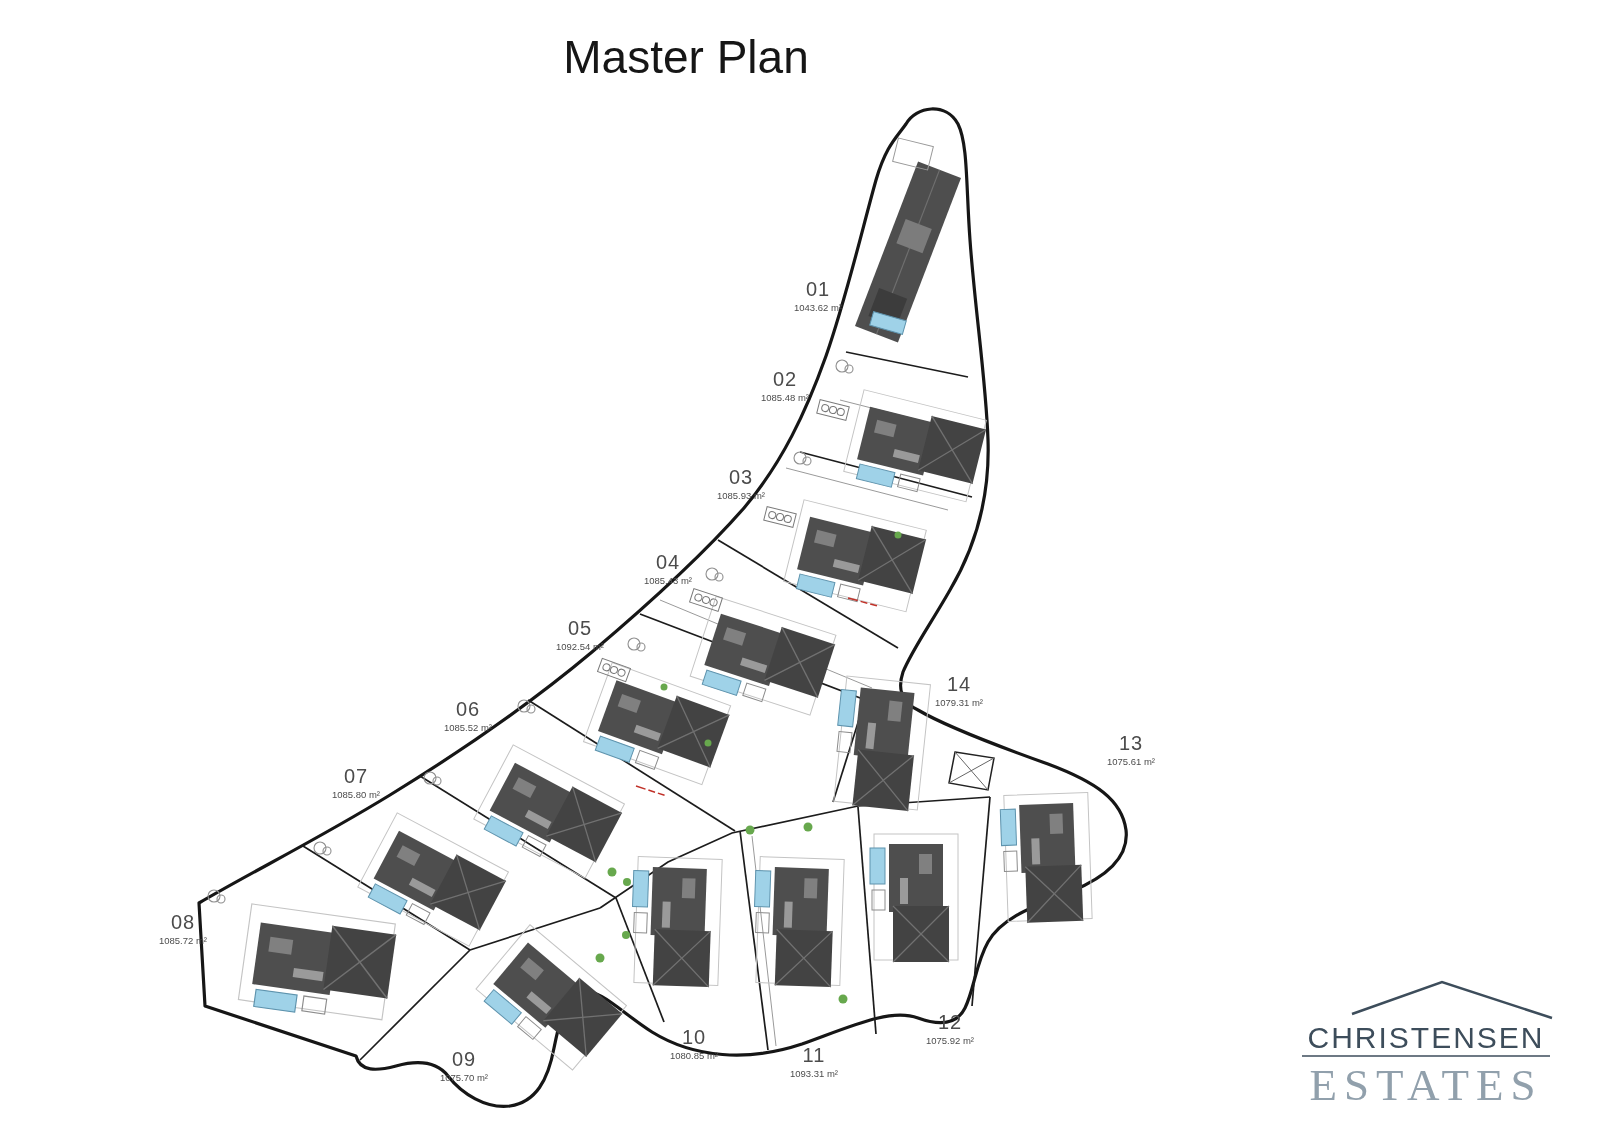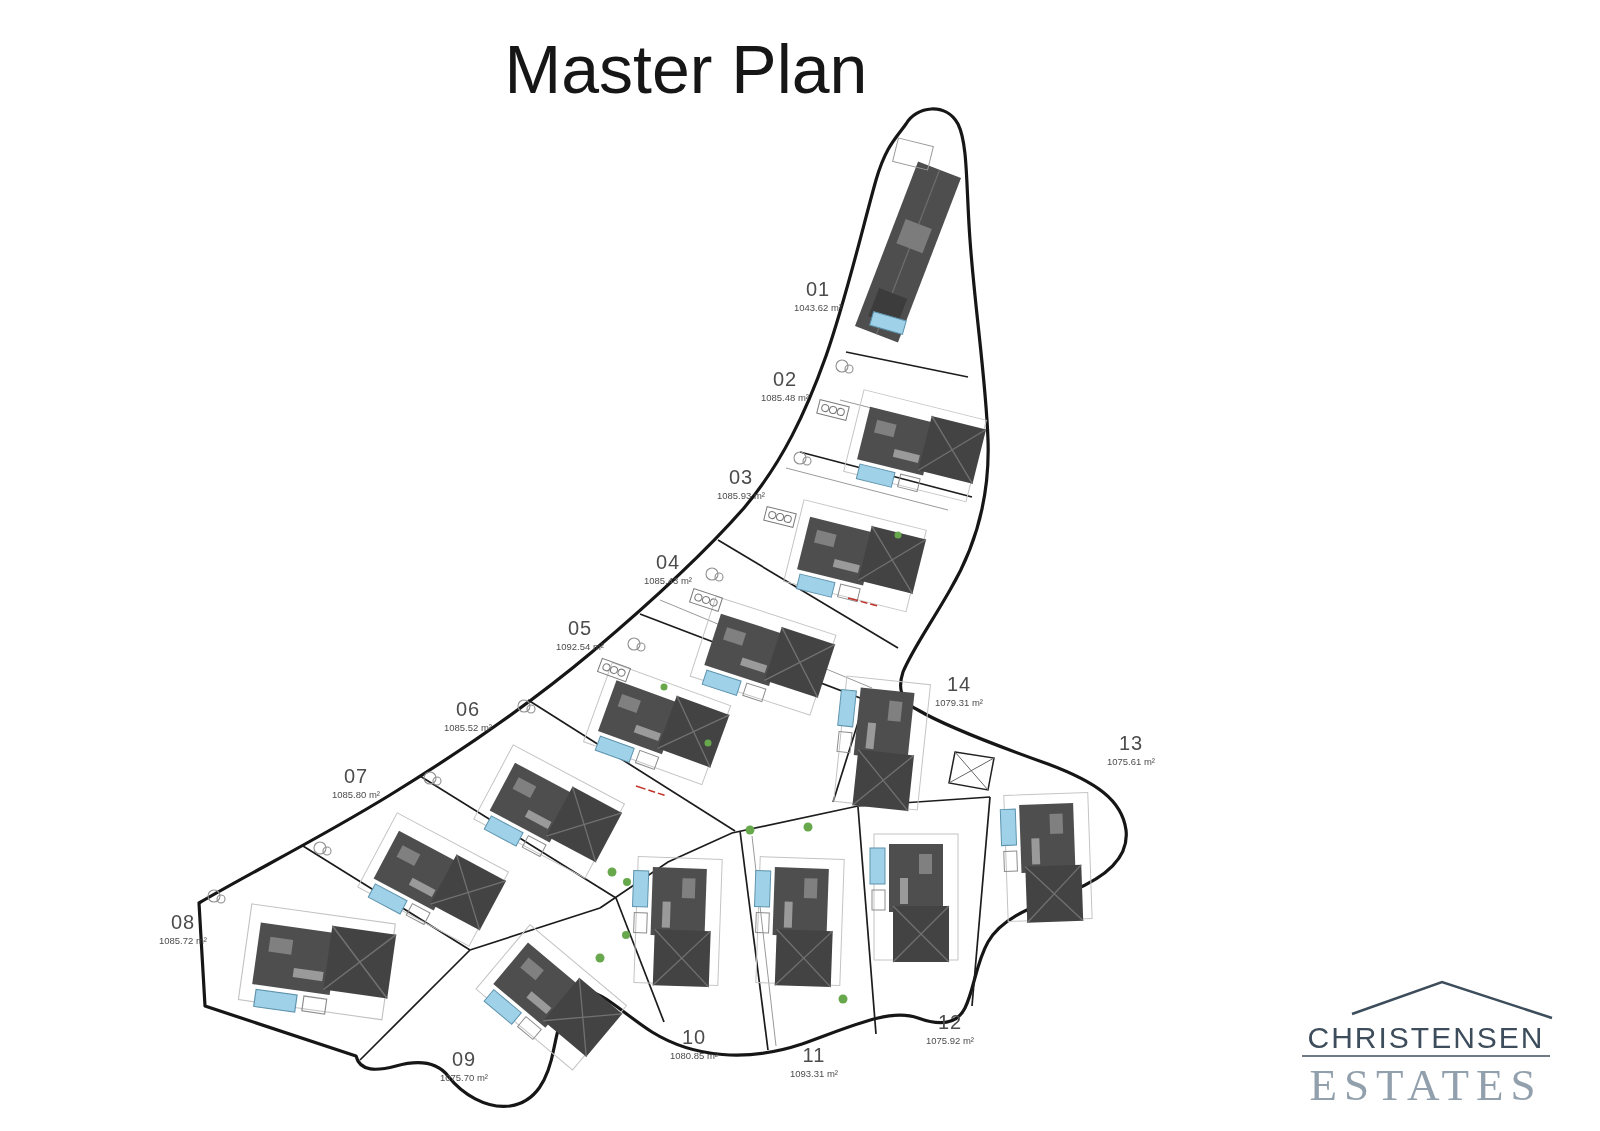--- a/index.html
+++ b/index.html
@@ -1,19 +1,19 @@
 <!DOCTYPE html>
 <html><head>
 <meta charset="utf-8">
 <style>
   html,body{margin:0;padding:0;background:#ffffff;}
   .page{position:relative;width:1600px;height:1131px;background:#ffffff;overflow:hidden;
         font-family:"Liberation Sans",sans-serif;}
   .title{position:absolute;left:686px;top:30px;transform:translateX(-50%);
-         font-size:68px;font-weight:400;color:#161616;white-space:nowrap;}
+         font-size:46px;font-weight:400;color:#161616;white-space:nowrap;}
   .plan-svg{position:absolute;left:0;top:0;}
   .plot-num{font-family:"Liberation Sans",sans-serif;font-size:20px;fill:#4c4c4c;letter-spacing:1px;}
   .plot-area{font-family:"Liberation Sans",sans-serif;font-size:9.5px;fill:#4c4c4c;}
   .outline{fill:#ffffff;stroke:#161616;stroke-width:3.2;stroke-linejoin:round;}
   .div{stroke:#1c1c1c;stroke-width:1.7;fill:none;}
   .gline{stroke:#9a9a9a;stroke-width:1;fill:none;}
   .scrib{stroke:#8f8f8f;stroke-width:1.1;fill:none;}
   .gar{stroke:#7a7a7a;stroke-width:1;fill:none;}
   .bush{fill:#67a84d;}
   .reddash{stroke:#c03028;stroke-width:1.5;}

